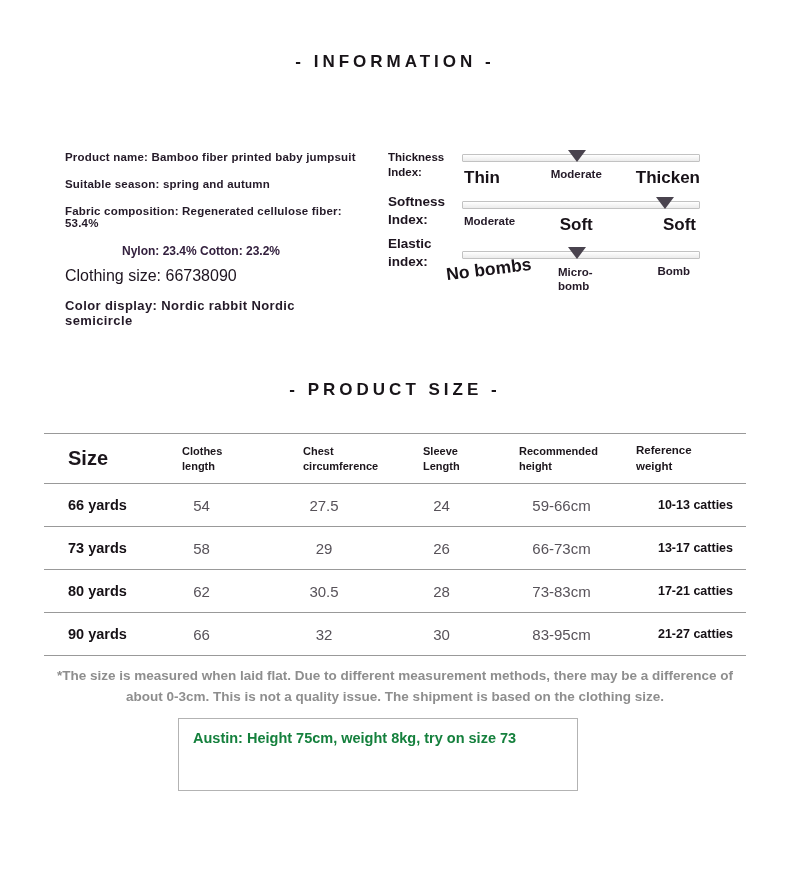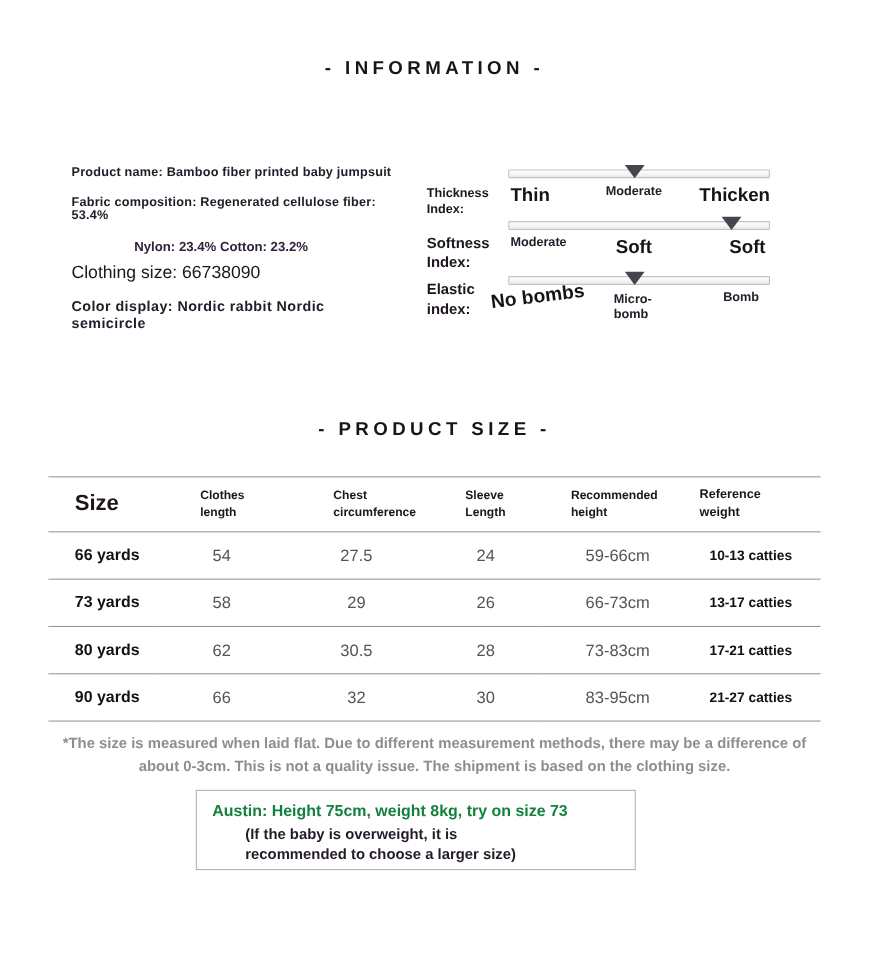--- a/index.html
+++ b/index.html
@@ -22,21 +22,21 @@
   .highlight{font-size:12px;font-weight:bold;color:#33203e;margin:3px 0 0 57px;white-space:nowrap;}
   .clothing{font-size:16px;font-weight:normal;margin:9px 0 0 0;color:#1d141f;}
   .color-display{font-size:13px;font-weight:bold;margin:13px 0 0 0;letter-spacing:.4px;color:#241a28;}
 
   
   .indices{position:absolute;top:146px;left:388px;width:316px;height:160px;}
   .idx-row{position:absolute;left:0;width:316px;}
   #row-thickness{top:0;}
   #row-softness{top:47px;}
   #row-elastic{top:89px;}
-  .idx-name{position:absolute;left:0;top:0;width:70px;font-weight:bold;line-height:1.3;color:#1d141f;margin-top:19px;}
+  .idx-name{position:absolute;left:0;top:0;width:70px;font-weight:bold;line-height:1.3;color:#1d141f;}
   #row-thickness .idx-name{font-size:11.5px;top:4px;}
   #row-softness .idx-name{font-size:13.5px;}
   #row-elastic .idx-name{font-size:13.5px;top:0;}
   .slider{position:absolute;left:74px;top:0;width:238px;}
   #row-elastic .slider{top:8px;}
   .track{position:relative;margin-top:8px;height:6px;border:1px solid #c2c2c2;border-radius:1px;
          background:linear-gradient(#ffffff,#ebebeb);}
   .marker{position:absolute;bottom:-1px;width:0;height:0;
           border-left:9px solid transparent;border-right:9px solid transparent;
           border-top:12px solid #49434e;}
@@ -63,37 +63,38 @@
   .size-table th span{display:inline-block;line-height:1.35;}
   th.h-size{font-size:20px;padding-left:24px;}
   th.h2{padding-left:38px;} th.h2 span{width:52px;}
   th.h3{padding-left:44px;} th.h3 span{width:88px;}
   th.h4{padding-left:34px;} th.h4 span{width:48px;}
   th.h5{padding-left:25px;} th.h5 span{width:88px;}
   th.h6{padding-left:7px;}  th.h6 span{width:64px;font-size:11.5px;}
   .size-table td{height:42px;vertical-align:middle;padding:0;}
   td.size-c{font-size:14.5px;font-weight:bold;padding-left:24px;color:#15101565;color:#151015;}
   td.val{text-align:center;font-size:15px;font-weight:normal;color:#575259;}
-  td.weight{font-size:12.5px;font-weight:bold;padding-left:16px;color:#151015;}
+  td.weight{font-size:12.5px;font-weight:bold;padding-left:16px;color:#151015;text-align:center;}
 
   
   .footnote{position:absolute;top:666px;left:45px;width:700px;text-align:center;
             font-size:13.5px;font-weight:bold;color:#8e8e8e;line-height:1.55;margin:0;}
   .note-box{position:absolute;top:718px;left:178px;width:400px;height:73px;
             border:1px solid #b3b3b3;box-sizing:border-box;}
   .note-title{margin:11px 0 0 14px;font-size:14.5px;font-weight:bold;color:#15803d;}
   .note-sub{margin:4px 0 0 44px;width:252px;font-size:13.5px;font-weight:bold;color:#241a28;line-height:1.35;}
 </style>
 </head>
 <body>
 
 <h2 id="info-title" class="sec-title">-  INFORMATION  -</h2>
 
 <div class="info-left">
   <p class="detail">Product name: Bamboo fiber printed baby jumpsuit</p>
+  <p class="detail">Suitable season: spring and autumn</p>
   <p class="detail">Fabric composition: Regenerated cellulose fiber: 53.4%</p>
   <p class="highlight">Nylon: 23.4% Cotton: 23.2%</p>
   <p class="clothing">Clothing size: 66738090</p>
   <p class="color-display">Color display: Nordic rabbit Nordic semicircle</p>
 </div>
 
 <div class="indices">
 
   <div id="row-thickness" class="idx-row">
     <div class="idx-name">Thickness Index:</div>
@@ -193,14 +194,13 @@
       <td class="val">83-95cm</td>
       <td class="weight">21-27 catties</td>
     </tr>
   </tbody>
 </table>
 
 <p class="footnote">*The size is measured when laid flat. Due to different measurement methods, there may be a difference of about 0-3cm. This is not a quality issue. The shipment is based on the clothing size.</p>
 
 <div class="note-box">
   <p class="note-title">Austin: Height 75cm, weight 8kg, try on size 73</p>
-  <p class="note-sub">(If the baby is overweight, it is recommended to choose a larger size)</p>
 </div>
 
 </body></html>

